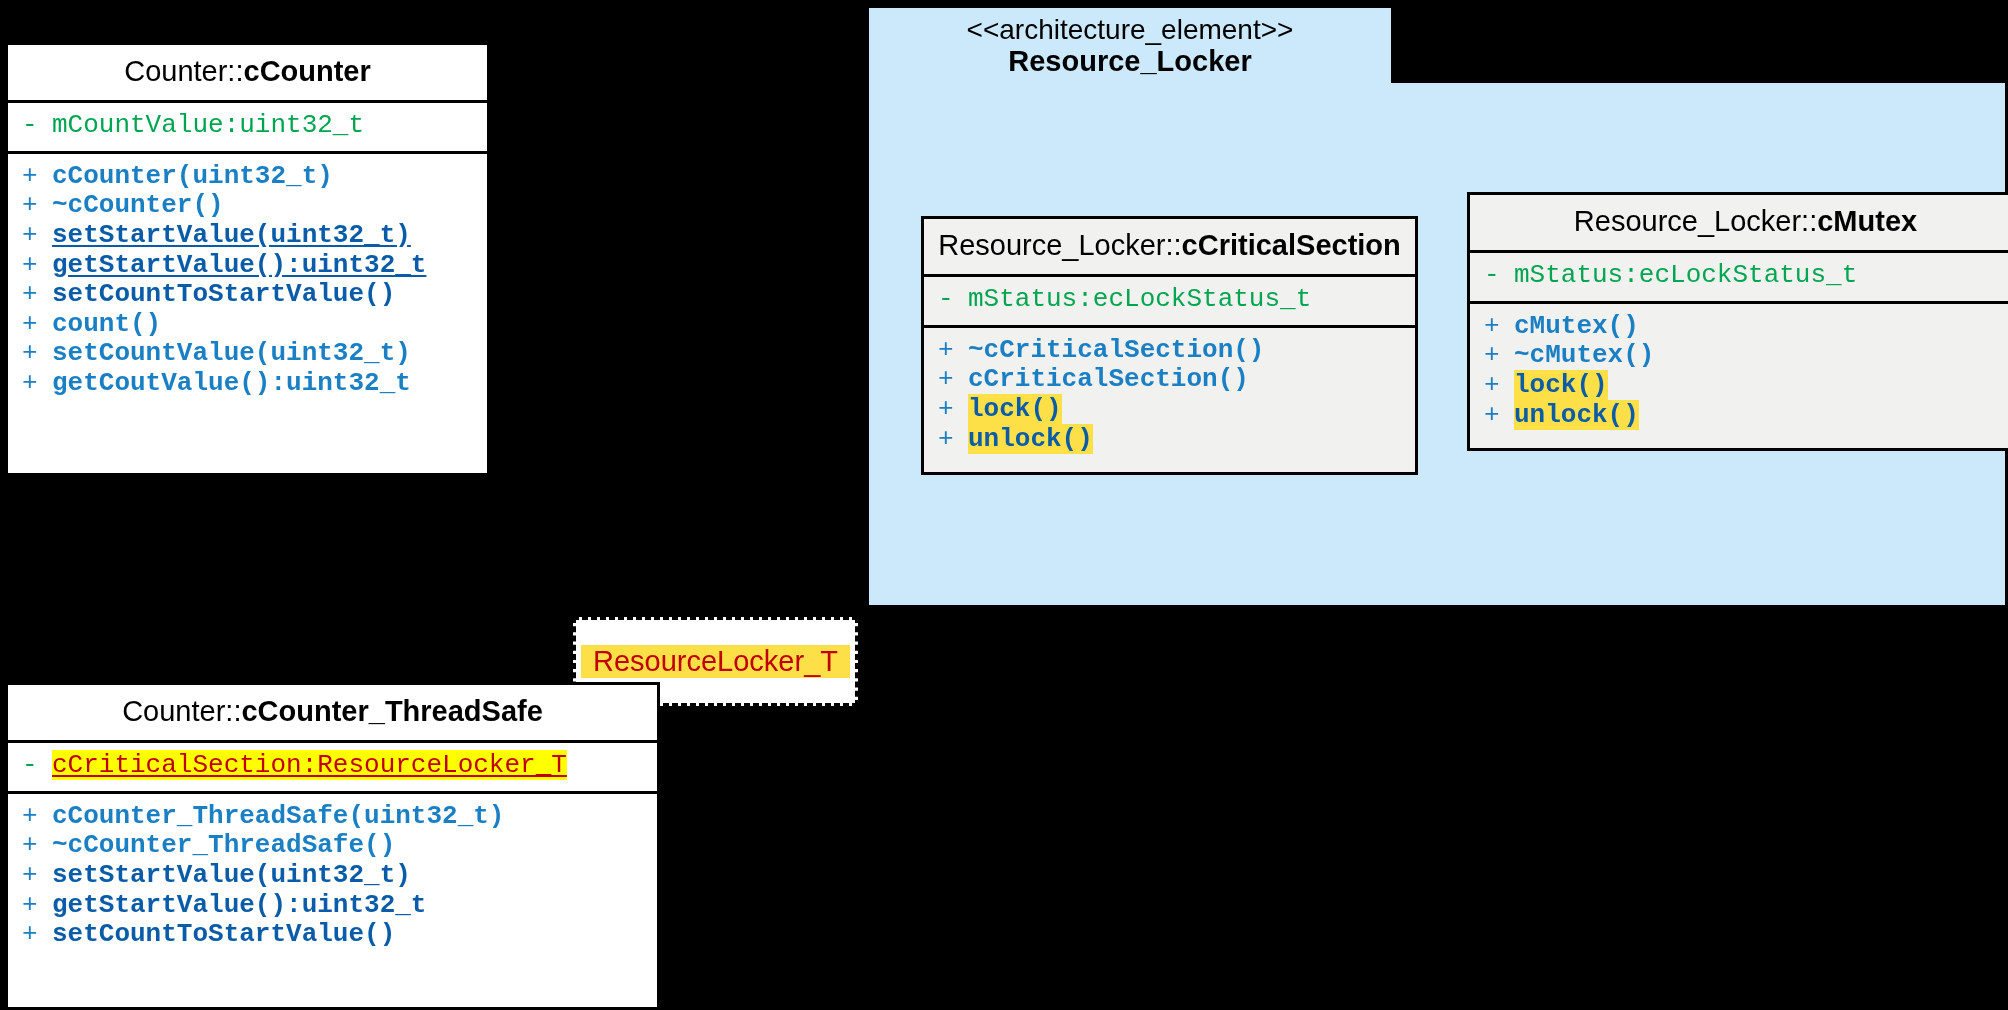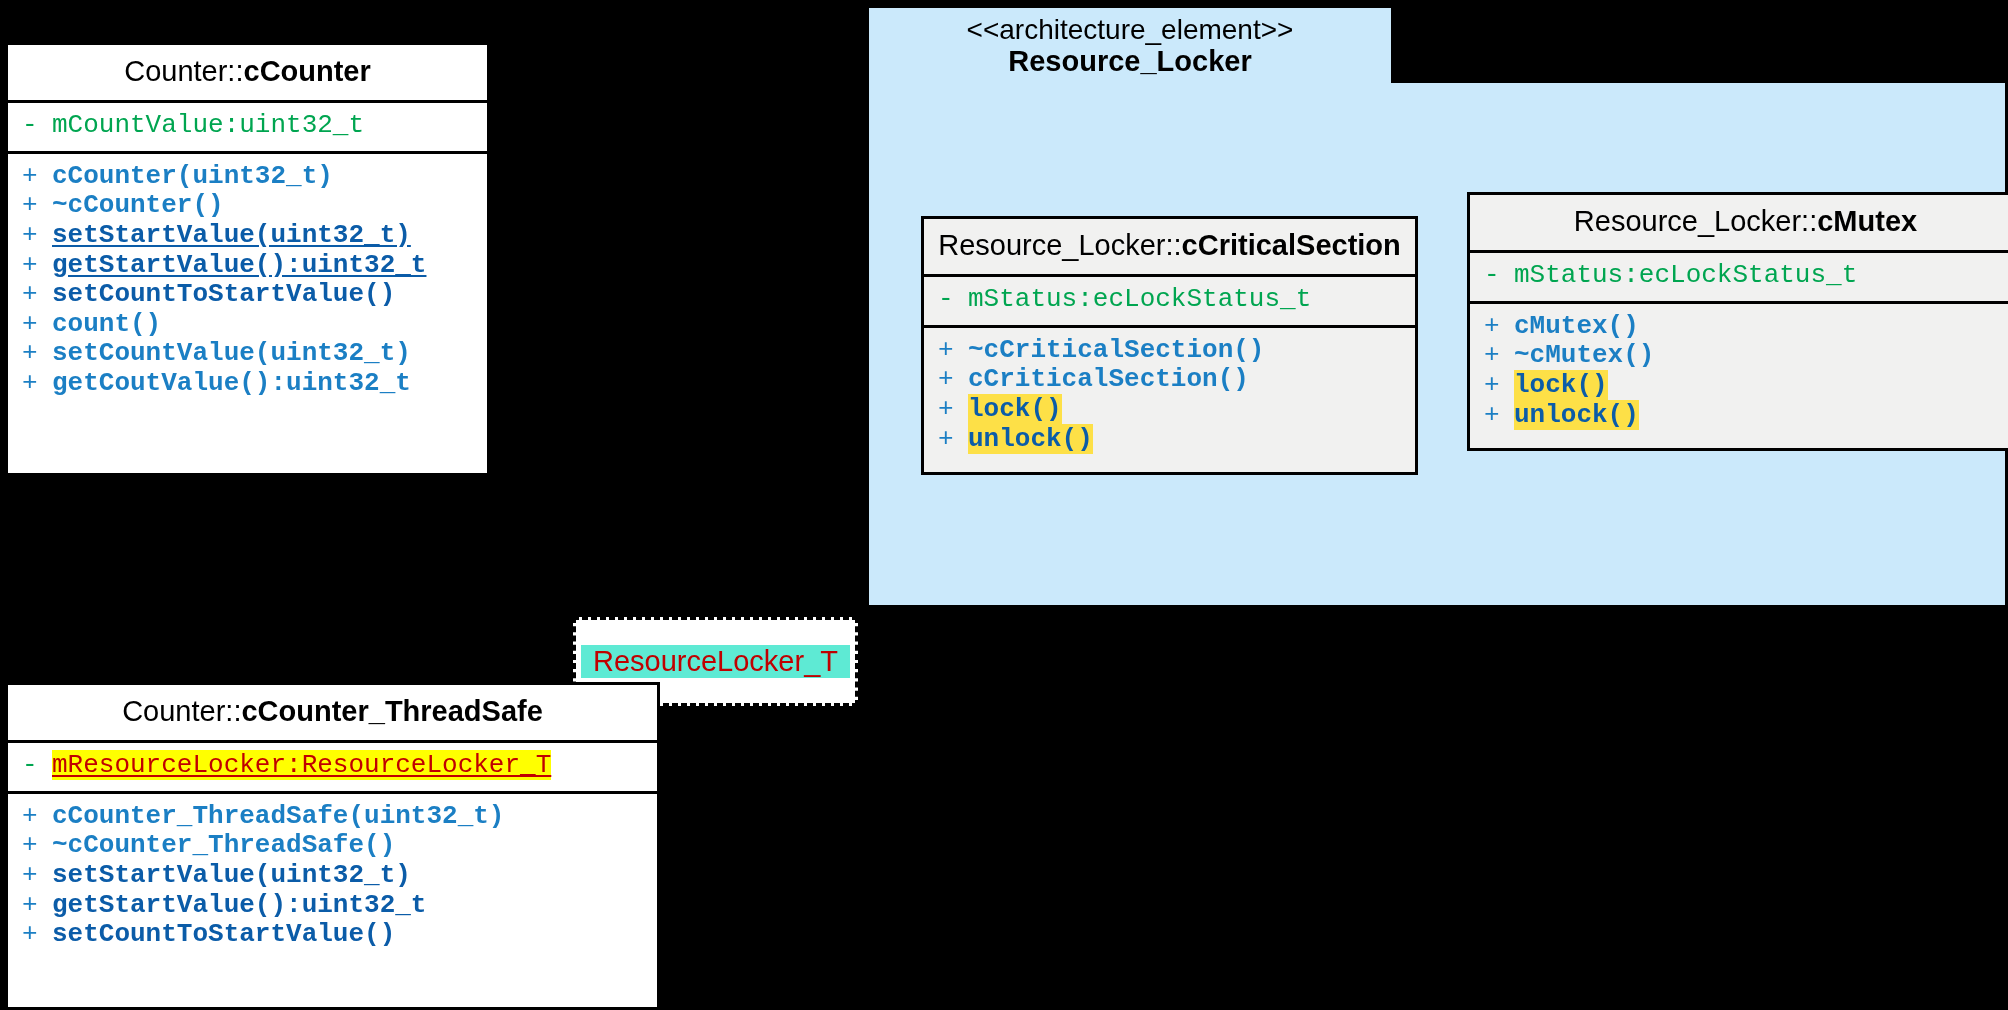--- a/index.html
+++ b/index.html
@@ -83,21 +83,21 @@
   .tmpl-box{
     position:absolute;
     background:#ffffff;
     border:3px dashed #000;
     box-sizing:border-box;
     display:flex;align-items:center;justify-content:center;
   }
   .tmpl-box .tp{
     font-size:29px;
     color:#c00000;
-    background:#5eead4;
+    background:#fde047;
     white-space:nowrap;
     padding:0 12px;
   }
 </style>
 </head>
 <body>
 
 <div class="canvas">
 
   <div class="uml-class" style="left:5px;top:42px;width:485px;height:434px;">
@@ -204,21 +204,21 @@
     <span class="tp">ResourceLocker_T</span>
   </div>
 
   <div class="uml-class" style="left:5px;top:682px;width:655px;height:328px;">
     <div class="uml-title">
       <span class="ns">Counter::</span><span class="cn">cCounter_ThreadSafe</span>
     </div>
     <div class="uml-sep"></div>
     <div class="uml-compartment">
       <div class="uml-row attr red u">
-        <span class="vis">-</span><span class="nm">mResourceLocker:ResourceLocker_T</span>
+        <span class="vis">-</span><span class="nm">cCriticalSection:ResourceLocker_T</span>
       </div>
     </div>
     <div class="uml-sep"></div>
     <div class="uml-compartment">
       <div class="uml-row meth">
         <span class="vis">+</span><span class="nm">cCounter_ThreadSafe(uint32_t)</span>
       </div>
       <div class="uml-row meth">
         <span class="vis">+</span><span class="nm">~cCounter_ThreadSafe()</span>
       </div>

